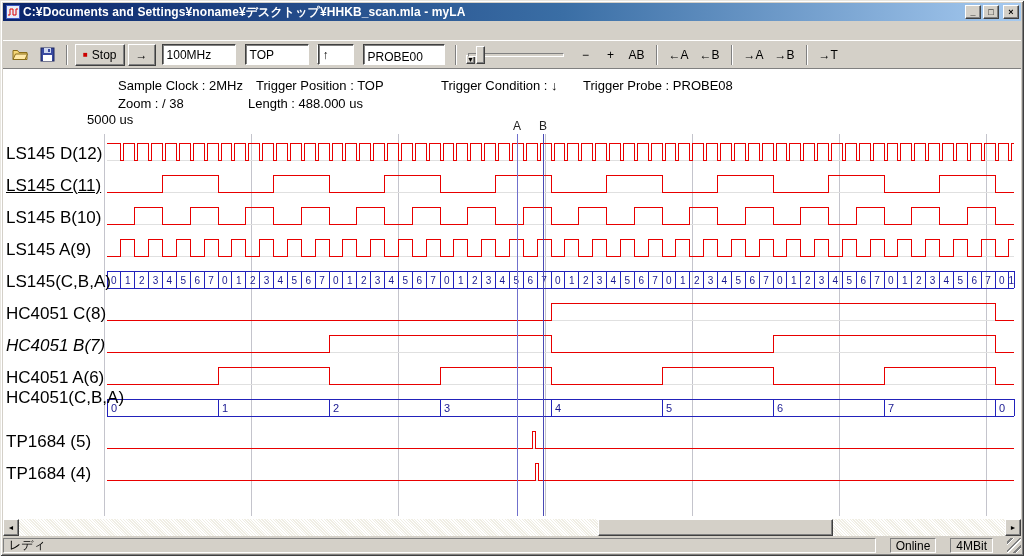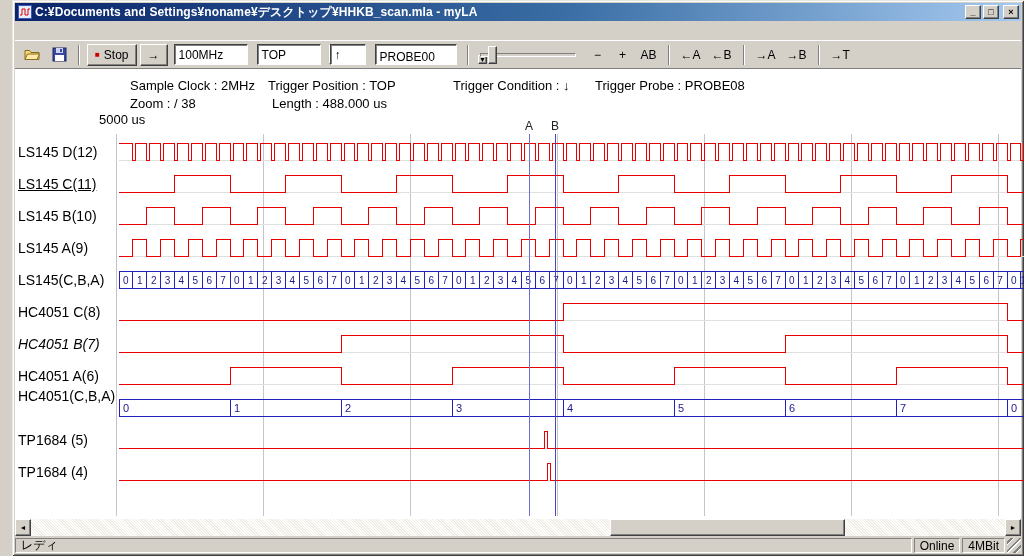--- a/index.html
+++ b/index.html
@@ -1,21 +1,21 @@
 <!DOCTYPE html>
 <html><head>
 <meta charset="utf-8">
 <style>
   *{margin:0;padding:0;box-sizing:border-box;}
   html,body{width:1024px;height:556px;}
   body{position:relative;overflow:hidden;background:#d4d0c8;
        font-family:"Liberation Sans","DejaVu Sans",sans-serif;color:#000;}
   .window{position:absolute;inset:0;background:#d4d0c8;
           box-shadow:inset 1px 1px 0 #e8e6e0, inset -1px -1px 0 #404040,
-                     inset 2px 2px 0 #fff, inset -2px -2px 0 #808080;margin-left:12px;}
+                     inset 2px 2px 0 #fff, inset -2px -2px 0 #808080;}
   
   .titlebar{position:absolute;left:3px;right:3px;top:3px;height:18px;
             background:linear-gradient(90deg,#0a246a,#3a6ea5 55%,#a6caf0);
             display:flex;align-items:center;padding:0 2px;}
   .app-icon{width:14px;height:14px;margin:0 3px 0 1px;flex:0 0 auto;}
   .title-text{flex:1;color:#fff;font-size:12px;font-weight:bold;white-space:nowrap;
               overflow:hidden;letter-spacing:0.1px;}
   .win-btns{display:flex;gap:2px;}
   .win-btn{width:16px;height:14px;background:#d4d0c8;text-align:center;
            font-size:9px;line-height:12px;font-weight:bold;
@@ -52,33 +52,33 @@
   .slider-thumb{position:absolute;left:8px;top:2px;width:9px;height:18px;background:#d4d0c8;
                 border:1px solid;border-color:#fff #404040 #404040 #fff;
                 box-shadow:inset -1px -1px 0 #808080;}
   
   .content{position:absolute;left:3px;right:3px;top:69px;height:450px;background:#fff;}
   .info-text{position:absolute;font-size:13px;white-space:nowrap;}
   #wave-svg{position:absolute;left:0;top:69px;}
   #wave-svg line,#wave-svg path{shape-rendering:crispEdges;stroke-width:1;}
   #wave-svg text{font-family:"Liberation Sans","DejaVu Sans",sans-serif;}
   #channel-labels{position:absolute;inset:0;pointer-events:none;}
-  .ch-label{position:absolute;left:6px;font-size:14px;white-space:nowrap;}
+  .ch-label{position:absolute;left:6px;font-size:17px;white-space:nowrap;}
   
   .hscrollbar{position:absolute;left:3px;right:3px;top:519px;height:17px;display:flex;}
   .sb-btn{width:16px;height:17px;background:#d4d0c8;display:flex;align-items:center;justify-content:center;
           font-size:7px;border:1px solid;border-color:#fff #404040 #404040 #fff;
           box-shadow:inset -1px -1px 0 #808080;}
   .sb-track{flex:1;position:relative;background:#f0eee4;
             background-image:repeating-linear-gradient(45deg,#fff 0 1px,transparent 1px 2px);}
   .sb-thumb{position:absolute;left:579px;width:235px;top:0;bottom:0;background:#d4d0c8;
             border:1px solid;border-color:#fff #404040 #404040 #fff;
             box-shadow:inset -1px -1px 0 #808080;}
   
-  .statusbar{position:absolute;left:3px;right:3px;top:536px;height:17px;display:flex;gap:2px;
+  .statusbar{position:absolute;left:3px;right:3px;top:536px;height:17px;display:flex;gap:14px;
              padding-top:2px;font-size:12px;justify-content:center;}
   .sb-panel{border:1px solid;border-color:#808080 #fff #fff #808080;
             display:flex;align-items:center;padding:0 5px;white-space:nowrap;}
   .sb-ready{flex:1;}
   .sb-grip{width:14px;background:repeating-linear-gradient(-45deg,transparent 0 3px,#fff 3px 4px,#808080 4px 6px);}
 </style>
 </head>
 <body>
 
 <div class="window">
@@ -155,21 +155,21 @@
     <button class="tb-flat">→B</button>
     <span class="tsep"></span>
     <button class="tb-flat">→T</button>
   </div>
 
   <div class="content"></div>
 
   <div class="info-text" style="left:118px;top:78px">Sample Clock : 2MHz</div>
   <div class="info-text" style="left:118px;top:96px">Zoom : /  38</div>
   <div class="info-text" style="left:256px;top:78px">Trigger Position : TOP</div>
-  <div class="info-text" style="left:260px;top:96px">Length : 488.000 us</div>
+  <div class="info-text" style="left:248px;top:96px">Length : 488.000 us</div>
   <div class="info-text" style="left:441px;top:78px">Trigger Condition : ↓</div>
   <div class="info-text" style="left:583px;top:78px">Trigger Probe : PROBE08</div>
   <div class="info-text" style="left:87px;top:112px">5000 us</div>
 
   <svg id="wave-svg" width="1024" height="450" viewBox="0 69 1024 450">
       <line x1="104" y1="134" x2="104" y2="516" stroke="#c4c4cc"></line>
       <line x1="251" y1="134" x2="251" y2="516" stroke="#c4c4cc"></line>
       <line x1="398" y1="134" x2="398" y2="516" stroke="#c4c4cc"></line>
       <line x1="545" y1="134" x2="545" y2="516" stroke="#c4c4cc"></line>
       <line x1="692" y1="134" x2="692" y2="516" stroke="#c4c4cc"></line>

